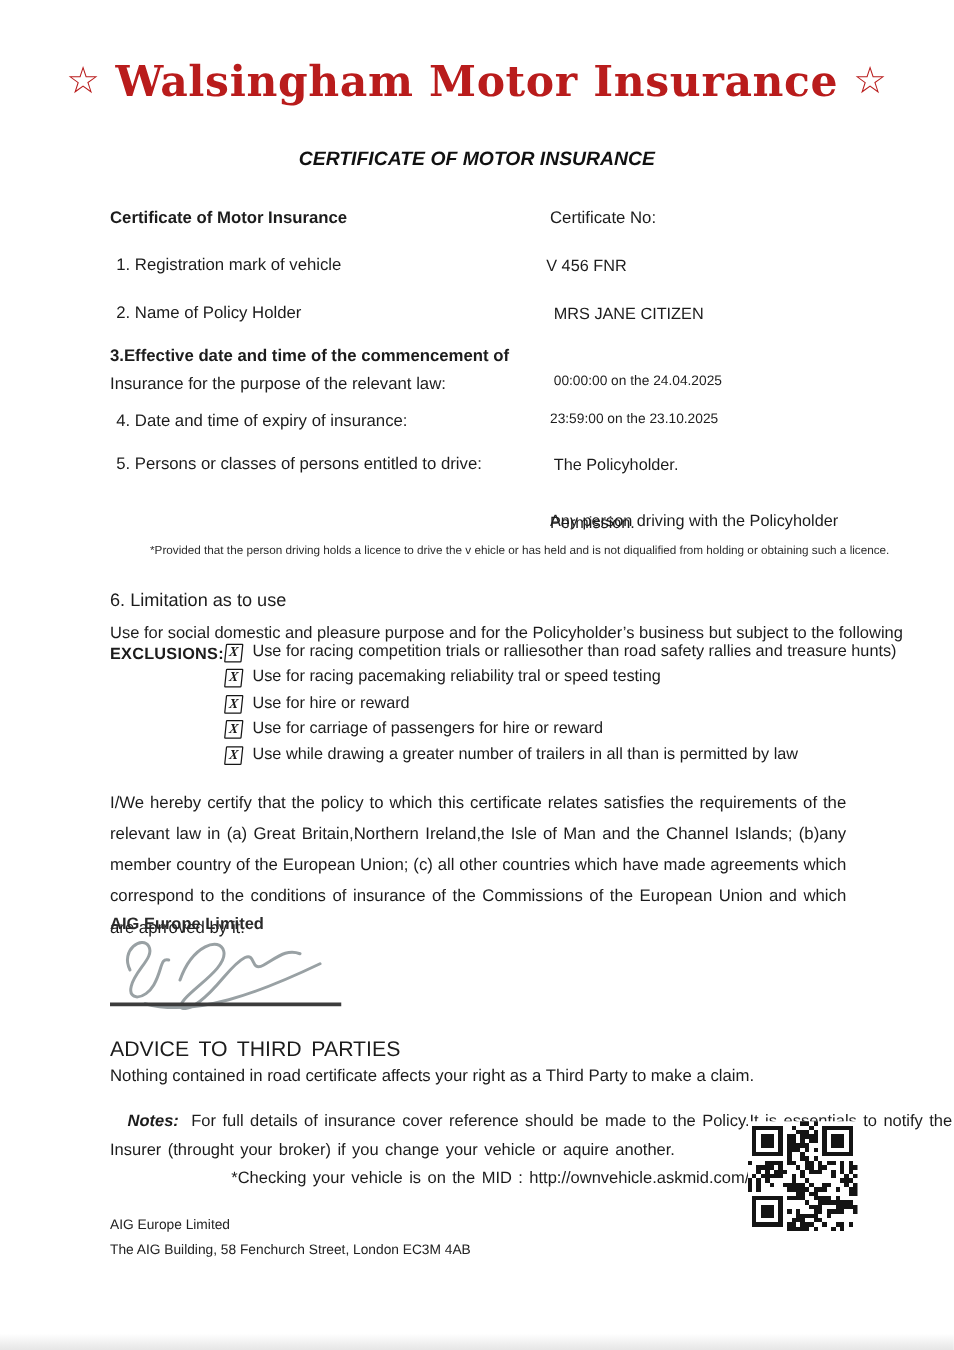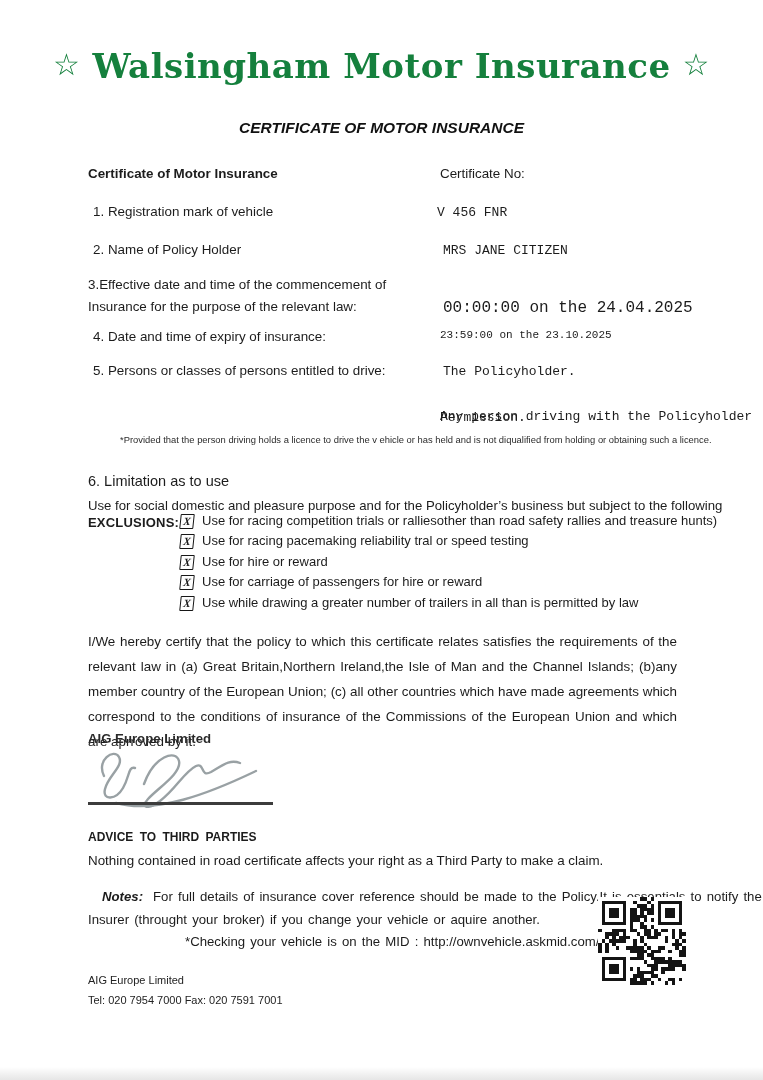--- a/index.html
+++ b/index.html
@@ -4,45 +4,45 @@
 <style>
   html,body{margin:0;padding:0;}
   body{
     width:763px;height:1080px;background:#ffffff;position:relative;
     font-family:"Liberation Sans",sans-serif;color:#1c1c1c;overflow:hidden;
   }
   .abs{position:absolute;}
   
   .brand{top:46px;left:0;width:763px;text-align:center;
     font-family:"DejaVu Serif",serif;font-weight:bold;font-size:34px;
-    color:#15803d;letter-spacing:0.5px;}
+    color:#b91c1c;letter-spacing:0.5px;}
   .brand .star{font-size:30px;font-weight:normal;vertical-align:3px;margin:0 12px;}
   
   .doc-title{top:119px;left:0;width:763px;text-align:center;
     font-weight:bold;font-style:italic;font-size:15.5px;color:#111;}
   
   .lbl{position:absolute;white-space:nowrap;font-size:13.4px;}
-  .val{position:absolute;white-space:nowrap;font-size:13px;font-family:Liberation Mono, monospace;}
+  .val{position:absolute;white-space:nowrap;font-size:13px;}
   .bold{font-weight:bold;}
   .footnote{top:434px;left:120px;font-size:9.4px;color:#2b2b2b;white-space:nowrap;}
   .sec6{top:473px;left:88px;font-size:14.5px;}
   .intro{top:498px;left:88px;font-size:13.2px;white-space:nowrap;}
   .excl-label{top:515px;left:88px;font-size:13px;font-weight:bold;letter-spacing:0.2px;text-align:right;}
   .excl-list{top:513px;left:180px;}
   .excl-row{height:20.4px;font-size:13px;white-space:nowrap;}
   .xbox{display:inline-block;width:12px;height:13px;border:1.7px solid #161616;
     font-family:"Liberation Serif",serif;font-style:italic;font-weight:bold;
     font-size:11px;line-height:12px;text-align:center;margin-right:8px;
     transform:skewX(-6deg);border-radius:1px;}
   .certify{top:629px;left:88px;width:589px;font-size:13.4px;line-height:25px;
     text-align:justify;}
   .company{top:731px;left:88px;font-size:13.2px;font-weight:bold;color:#2a2a2a;}
   .sig-svg{left:84px;top:744px;}
   .sig-line{left:88px;top:802px;width:185px;height:2.5px;background:#3c3c3c;}
-  .advice-h{top:830px;left:88px;font-size:12px;font-weight:bold;word-spacing:3px;}
+  .advice-h{top:830px;left:88px;font-size:17px;font-weight:normal;word-spacing:3px;}
   .advice-t{top:853px;left:88px;font-size:13.4px;white-space:nowrap;}
   .notes{top:886px;left:88px;font-size:13.2px;line-height:22.5px;word-spacing:1.5px;}
   .notes-line{white-space:nowrap;}
   .notes-label{font-style:italic;font-weight:bold;margin-left:14px;margin-right:10px;}
   .mid-indent{padding-left:97px;}
   .or-label{margin-left:22px;}
   .qr{left:598px;top:897px;width:88px;height:88px;}
   .footer{top:971px;left:88px;font-size:11px;line-height:19.5px;color:#222;}
   .footer div{white-space:nowrap;}
   .page-edge{left:0;bottom:0;width:763px;height:13px;
@@ -59,23 +59,23 @@
 
 <span class="lbl bold" style="top:166px;left:88px;">Certificate of Motor Insurance</span>
 <span class="lbl" style="top:166px;left:440px;">Certificate No:</span>
 
 <span class="lbl" style="top:204px;left:93px;">1. Registration mark of vehicle</span>
 <span class="val" style="top:205px;left:437px;">V 456 FNR</span>
 
 <span class="lbl" style="top:242px;left:93px;">2. Name of Policy Holder</span>
 <span class="val" style="top:243px;left:443px;">MRS JANE CITIZEN</span>
 
-<span class="lbl" style="top:277px;left:88px;">3.Effective date and time of the commencement of</span>
+<span class="lbl" style="top:277px;left:88px;font-weight:bold;">3.Effective date and time of the commencement of</span>
 <span class="lbl" style="top:299px;left:88px;">Insurance for the purpose of the relevant law:</span>
-<span class="val" style="top:299px;left:443px;font-size:16px;text-align:right;">00:00:00 on the 24.04.2025</span>
+<span class="val" style="top:299px;left:443px;font-size:11px;text-align:right;">00:00:00 on the 24.04.2025</span>
 
 <span class="lbl" style="top:329px;left:93px;">4. Date and time of expiry of insurance:</span>
 <span class="val" style="top:329px;left:440px;font-size:11px;">23:59:00 on the 23.10.2025</span>
 
 <span class="lbl" style="top:363px;left:93px;">5. Persons or classes of persons entitled to drive:</span>
 <span class="val" style="top:364px;left:443px;">The Policyholder.</span>
 <span class="val" style="top:388px;left:440px;margin-top:21px;">Any person driving with the Policyholder</span>
 <span class="val" style="top:410px;left:440px;">Permission.</span>
 
 <div class="abs footnote">*Provided that the person driving holds a licence to drive the v ehicle or has held and is not diqualified from holding or obtaining such a licence.</div>
@@ -115,16 +115,16 @@
 
 <div class="abs qr">
   <svg width="88" height="88" viewBox="0 0 25 25" shape-rendering="crispEdges">
     <rect width="25" height="25" fill="#ffffff"></rect>
     <path id="qr-modules" fill="#141414" d="M12 0h1v1h-1zM13 0h1v1h-1zM15 0h1v1h-1zM10 1h1v1h-1zM14 1h1v1h-1zM11 2h1v1h-1zM12 2h1v1h-1zM13 2h1v1h-1zM15 2h1v1h-1zM9 3h1v1h-1zM10 3h1v1h-1zM12 3h1v1h-1zM13 3h1v1h-1zM14 3h1v1h-1zM15 3h1v1h-1zM9 4h1v1h-1zM10 4h1v1h-1zM12 4h1v1h-1zM14 4h1v1h-1zM15 4h1v1h-1zM9 5h1v1h-1zM10 5h1v1h-1zM11 5h1v1h-1zM12 5h1v1h-1zM13 5h1v1h-1zM9 6h1v1h-1zM10 6h1v1h-1zM11 6h1v1h-1zM13 6h1v1h-1zM15 6h1v1h-1zM9 7h1v1h-1zM12 7h1v1h-1zM9 8h1v1h-1zM12 8h1v1h-1zM13 8h1v1h-1zM15 8h1v1h-1zM0 9h1v1h-1zM4 9h1v1h-1zM5 9h1v1h-1zM6 9h1v1h-1zM7 9h1v1h-1zM9 9h1v1h-1zM10 9h1v1h-1zM13 9h1v1h-1zM14 9h1v1h-1zM16 9h1v1h-1zM18 9h1v1h-1zM19 9h1v1h-1zM21 9h1v1h-1zM23 9h1v1h-1zM2 10h1v1h-1zM3 10h1v1h-1zM4 10h1v1h-1zM5 10h1v1h-1zM7 10h1v1h-1zM11 10h1v1h-1zM13 10h1v1h-1zM14 10h1v1h-1zM16 10h1v1h-1zM17 10h1v1h-1zM21 10h1v1h-1zM23 10h1v1h-1zM24 10h1v1h-1zM2 11h1v1h-1zM4 11h1v1h-1zM6 11h1v1h-1zM7 11h1v1h-1zM8 11h1v1h-1zM12 11h1v1h-1zM14 11h1v1h-1zM15 11h1v1h-1zM16 11h1v1h-1zM19 11h1v1h-1zM21 11h1v1h-1zM23 11h1v1h-1zM1 12h1v1h-1zM3 12h1v1h-1zM4 12h1v1h-1zM5 12h1v1h-1zM6 12h1v1h-1zM7 12h1v1h-1zM10 12h1v1h-1zM12 12h1v1h-1zM19 12h1v1h-1zM22 12h1v1h-1zM24 12h1v1h-1zM0 13h1v1h-1zM2 13h1v1h-1zM4 13h1v1h-1zM10 13h1v1h-1zM13 13h1v1h-1zM21 13h1v1h-1zM22 13h1v1h-1zM23 13h1v1h-1zM0 14h1v1h-1zM2 14h1v1h-1zM5 14h1v1h-1zM8 14h1v1h-1zM9 14h1v1h-1zM10 14h1v1h-1zM11 14h1v1h-1zM12 14h1v1h-1zM14 14h1v1h-1zM17 14h1v1h-1zM18 14h1v1h-1zM22 14h1v1h-1zM24 14h1v1h-1zM0 15h1v1h-1zM2 15h1v1h-1zM9 15h1v1h-1zM10 15h1v1h-1zM11 15h1v1h-1zM12 15h1v1h-1zM13 15h1v1h-1zM15 15h1v1h-1zM16 15h1v1h-1zM17 15h1v1h-1zM20 15h1v1h-1zM23 15h1v1h-1zM24 15h1v1h-1zM11 16h1v1h-1zM12 16h1v1h-1zM14 16h1v1h-1zM15 16h1v1h-1zM23 16h1v1h-1zM24 16h1v1h-1zM9 17h1v1h-1zM10 17h1v1h-1zM11 17h1v1h-1zM12 17h1v1h-1zM15 17h1v1h-1zM16 17h1v1h-1zM17 17h1v1h-1zM18 17h1v1h-1zM20 17h1v1h-1zM13 18h1v1h-1zM16 18h1v1h-1zM17 18h1v1h-1zM18 18h1v1h-1zM19 18h1v1h-1zM20 18h1v1h-1zM21 18h1v1h-1zM22 18h1v1h-1zM23 18h1v1h-1zM14 19h1v1h-1zM15 19h1v1h-1zM16 19h1v1h-1zM20 19h1v1h-1zM21 19h1v1h-1zM22 19h1v1h-1zM23 19h1v1h-1zM24 19h1v1h-1zM9 20h1v1h-1zM11 20h1v1h-1zM15 20h1v1h-1zM16 20h1v1h-1zM18 20h1v1h-1zM19 20h1v1h-1zM20 20h1v1h-1zM21 20h1v1h-1zM24 20h1v1h-1zM11 21h1v1h-1zM12 21h1v1h-1zM13 21h1v1h-1zM14 21h1v1h-1zM15 21h1v1h-1zM18 21h1v1h-1zM10 22h1v1h-1zM11 22h1v1h-1zM12 22h1v1h-1zM15 22h1v1h-1zM16 22h1v1h-1zM9 23h1v1h-1zM10 23h1v1h-1zM12 23h1v1h-1zM13 23h1v1h-1zM14 23h1v1h-1zM17 23h1v1h-1zM20 23h1v1h-1zM21 23h1v1h-1zM23 23h1v1h-1zM9 24h1v1h-1zM10 24h1v1h-1zM11 24h1v1h-1zM12 24h1v1h-1zM13 24h1v1h-1zM15 24h1v1h-1zM19 24h1v1h-1zM21 24h1v1h-1zM1 1h7v1h-7z M1 7h7v1h-7z M1 2h1v5h-1z M7 2h1v5h-1z M3 3h3v3h-3zM17 1h7v1h-7z M17 7h7v1h-7z M17 2h1v5h-1z M23 2h1v5h-1z M19 3h3v3h-3zM1 17h7v1h-7z M1 23h7v1h-7z M1 18h1v5h-1z M7 18h1v5h-1z M3 19h3v3h-3z"></path>
   </svg>
 </div>
 
 <div class="abs footer">
   <div>AIG Europe Limited</div>
-  <div>Tel: 020 7954 7000 Fax: 020 7591 7001</div>
+  <div>The AIG Building, 58 Fenchurch Street, London EC3M 4AB</div>
 </div>
 
 <div class="abs page-edge"></div>
 
 </body></html>

